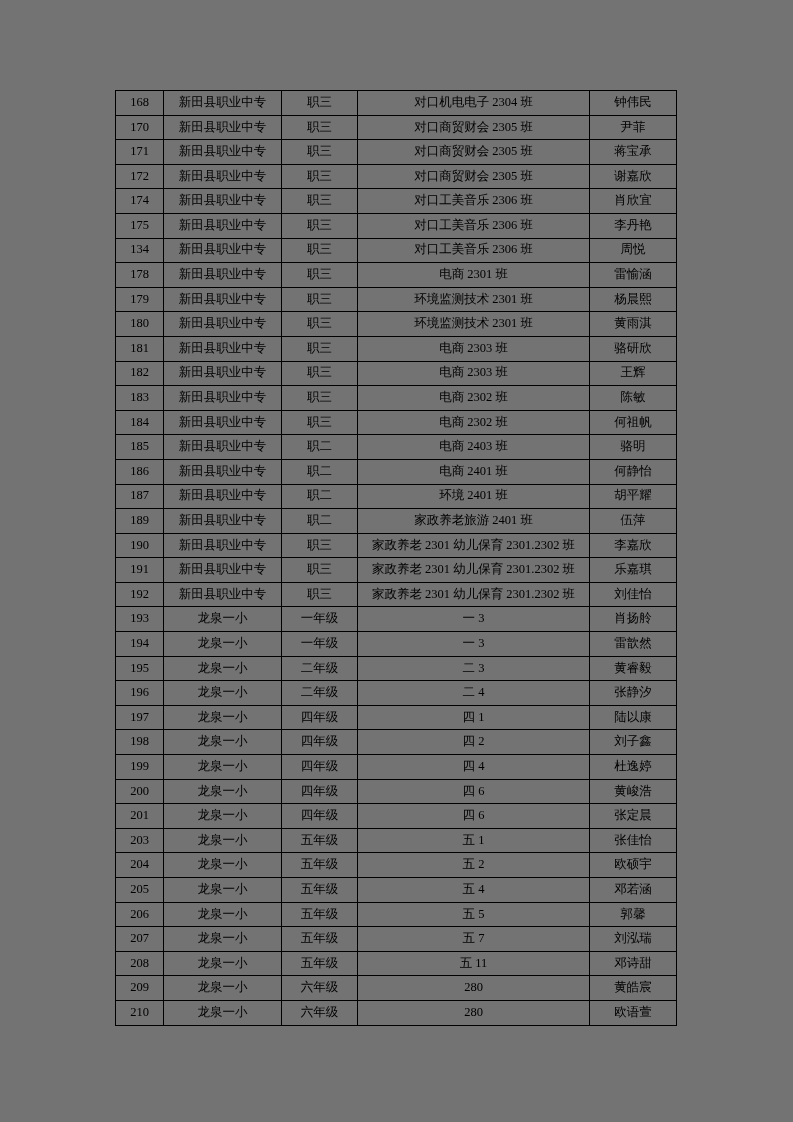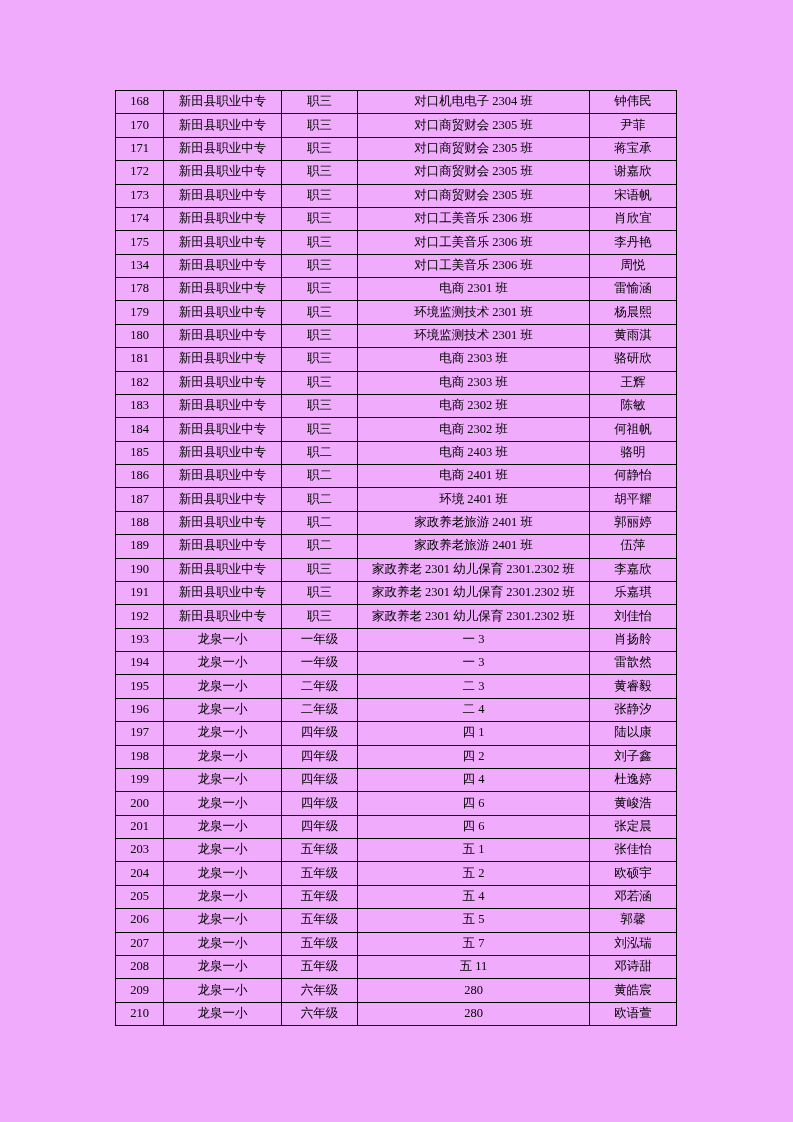--- a/index.html
+++ b/index.html
@@ -7,21 +7,21 @@
   body {
     width: 793px;
     height: 1122px;
     background: #e9e9e9;
     font-family: "Liberation Serif", serif;
   }
   .page {
     position: relative;
     width: 793px;
     height: 1122px;
-    background: #f0abfc;
+    background: #737373;
     overflow: hidden;
   }
   table.roster {
     position: absolute;
     left: 115px;
     top: 90px;
     width: 561px;
     height: 936px;
     border-collapse: collapse;
     table-layout: fixed;
@@ -78,27 +78,20 @@
           <td>蒋宝承</td>
         </tr>
         <tr>
           <td>172</td>
           <td>新田县职业中专</td>
           <td>职三</td>
           <td>对口商贸财会 2305 班</td>
           <td>谢嘉欣</td>
         </tr>
         <tr>
-          <td>173</td>
-          <td>新田县职业中专</td>
-          <td>职三</td>
-          <td>对口商贸财会 2305 班</td>
-          <td>宋语帆</td>
-        </tr>
-        <tr>
           <td>174</td>
           <td>新田县职业中专</td>
           <td>职三</td>
           <td>对口工美音乐 2306 班</td>
           <td>肖欣宜</td>
         </tr>
         <tr>
           <td>175</td>
           <td>新田县职业中专</td>
           <td>职三</td>
@@ -174,27 +167,20 @@
           <td>职二</td>
           <td>电商 2401 班</td>
           <td>何静怡</td>
         </tr>
         <tr>
           <td>187</td>
           <td>新田县职业中专</td>
           <td>职二</td>
           <td>环境 2401 班</td>
           <td>胡平耀</td>
-        </tr>
-        <tr>
-          <td>188</td>
-          <td>新田县职业中专</td>
-          <td>职二</td>
-          <td>家政养老旅游 2401 班</td>
-          <td>郭丽婷</td>
         </tr>
         <tr>
           <td>189</td>
           <td>新田县职业中专</td>
           <td>职二</td>
           <td>家政养老旅游 2401 班</td>
           <td>伍萍</td>
         </tr>
         <tr>
           <td>190</td>

